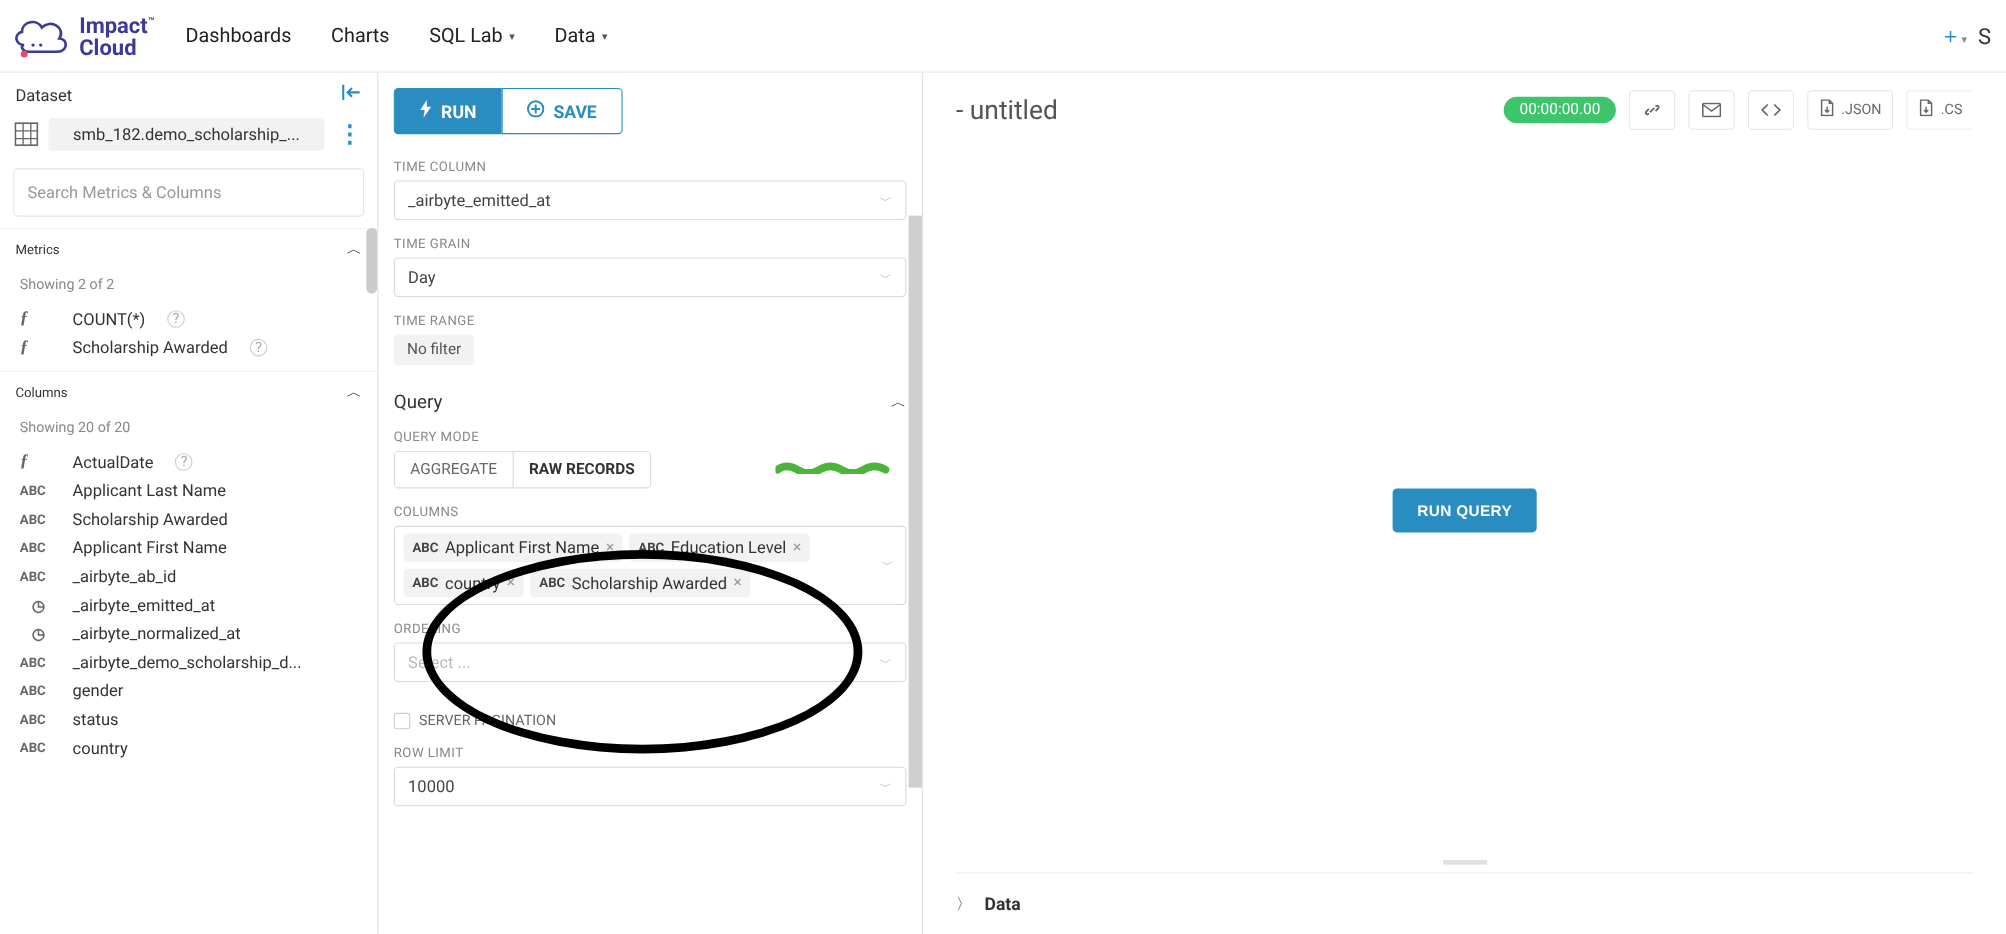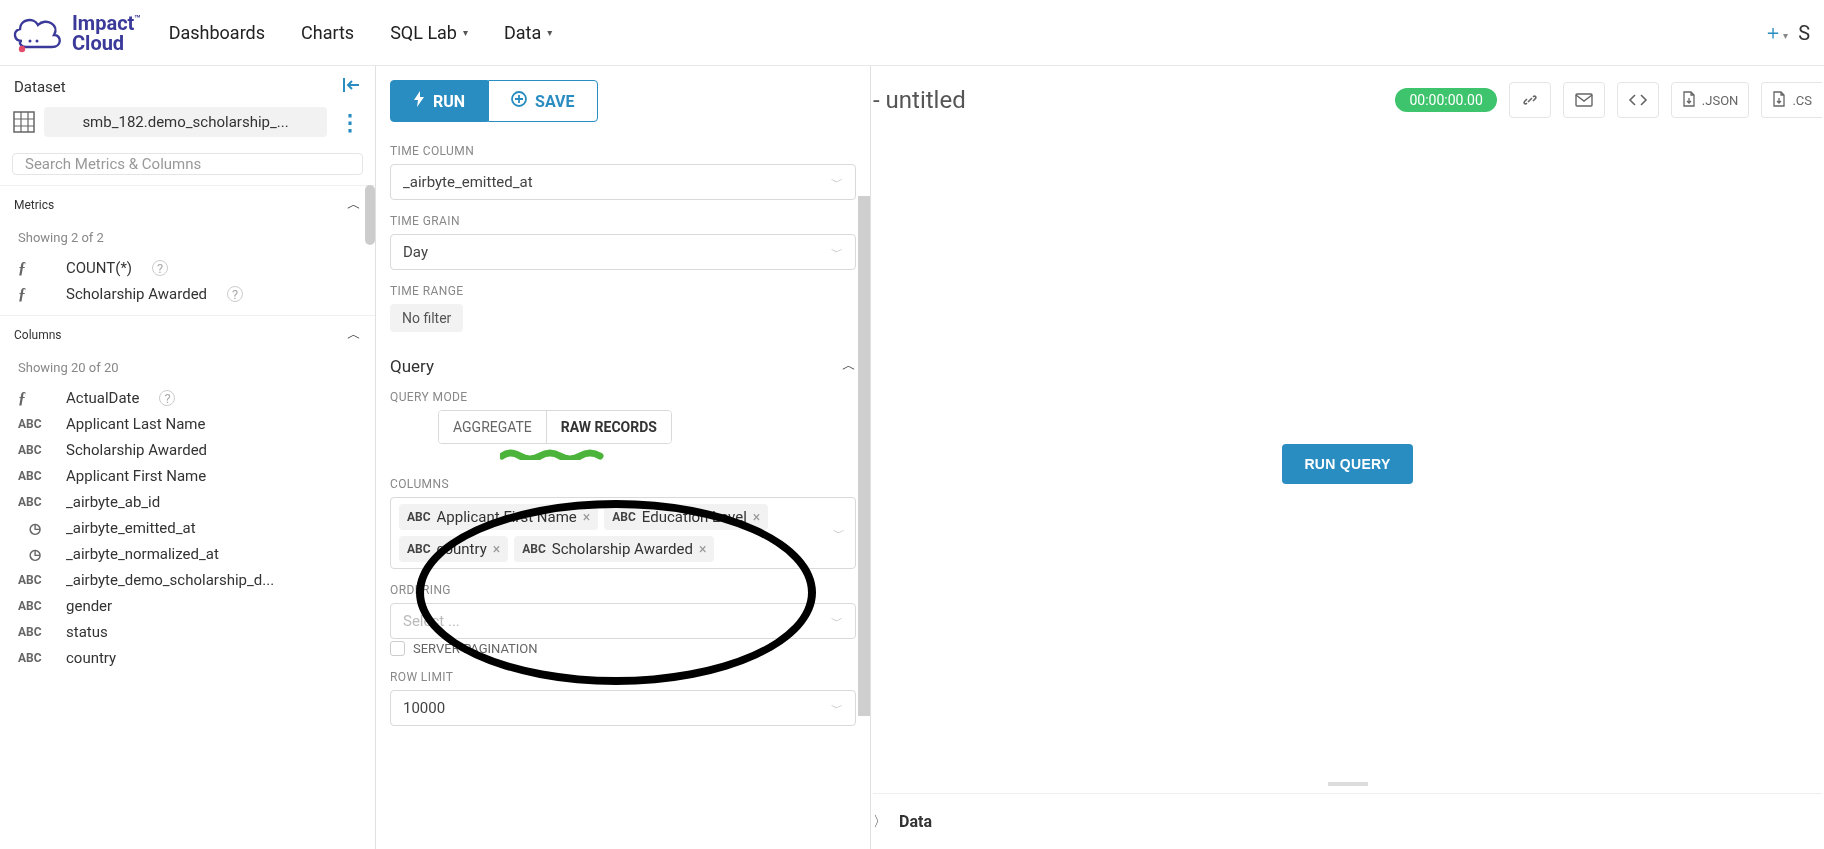--- a/index.html
+++ b/index.html
@@ -14,29 +14,29 @@
   .nav-item { display: flex; align-items: center; gap: 6px; cursor: pointer; }
   .caret { font-size: 10px; color: #555; }
   .spacer { flex: 1; }
   .nav-right { display: flex; align-items: center; gap: 10px; color: #2a8dc1; font-size: 20px; }
   .plus-dd { color: #2a8dc1; }
 
   
   .main { display: flex; height: calc(849px - 66px); }
 
   
-  .sidebar { width: 376px; border-right: 1px solid #e0e0e0; display: flex; flex-direction: column; overflow: hidden; }
+  .sidebar { width: 344px; border-right: 1px solid #e0e0e0; display: flex; flex-direction: column; overflow: hidden; }
   .sb-header { display: flex; align-items: center; padding: 10px 14px 6px 14px; }
   .sb-title { font-size: 15px; color: #333; }
   .collapse-ic { margin-left: auto; color: #2a8dc1; font-size: 18px; cursor: pointer; }
   .ds-row { display: flex; align-items: center; padding: 4px 12px 10px 12px; gap: 8px; text-align: center; }
   .grid-ic { width: 24px; height: 24px; display: inline-flex; align-items: center; justify-content: center; color: #666; }
   .ds-chip { background: #f2f2f2; border-radius: 4px; padding: 6px 12px; font-size: 15px; color: #333; flex: 1; white-space: nowrap; overflow: hidden; text-overflow: ellipsis; }
   .more-v { color: #2a8dc1; font-weight: 700; font-size: 22px; letter-spacing: -2px; cursor: pointer; padding: 0 4px; }
-  .sb-search { margin: 6px 12px 10px 12px; background: #fff; border: 1px solid #e5e5e5; border-radius: 4px; padding: 1px 12px; color: #999; font-size: 15px; }
+  .sb-search { margin: 6px 12px 10px 12px; background: #fff; border: 1px solid #e5e5e5; border-radius: 4px; padding: 12px 12px; color: #999; font-size: 15px; }
   .section-hdr { display: flex; align-items: center; padding: 10px 14px; border-top: 1px solid #f0f0f0; cursor: pointer; }
   .section-hdr .sh-title { font-size: 12px; color: #333; }
   .section-hdr .chev { margin-left: auto; color: #444; font-size: 14px; }
   .sb-sub { font-size: 13px; color: #888; padding: 6px 18px 10px; }
   .sb-list { padding: 0 18px 8px; overflow-y: auto; position: relative; }
   .sb-item { display: flex; align-items: center; gap: 14px; padding: 4px 0; font-size: 15px; color: #333; }
   .type-ic { width: 34px; font-weight: 700; font-size: 12px; color: #666; display: inline-block; }
   .type-ic.fn { font-family: Georgia, serif; font-style: italic; font-weight: 700; font-size: 16px; }
   .type-ic.clock { font-size: 14px; color: #666; }
   .help-q { margin-left: 6px; color: #aaa; font-size: 13px; border: 1px solid #ccc; border-radius: 50%; width: 16px; height: 16px; display: inline-flex; align-items: center; justify-content: center; }
@@ -46,38 +46,38 @@
   .runbar { display: flex; gap: 0; padding: 14px 14px 0 14px; }
   .runbar .btn { display: inline-flex; align-items: center; gap: 8px; font-size: 16px; font-weight: 700; padding: 10px 22px; border: 1px solid #2a8dc1; cursor: pointer; }
   .btn-run { background: #2a8dc1; color: #fff; border-top-left-radius: 4px; border-bottom-left-radius: 4px; }
   .btn-save { background: #fff; color: #2a8dc1; border-top-right-radius: 4px; border-bottom-right-radius: 4px; border-left: none; }
   .ctrl-body { padding: 8px 14px 14px 14px; overflow-y: auto; position: relative; height: 100%; }
   .lbl { text-transform: uppercase; font-size: 12px; letter-spacing: .4px; color: #888; margin: 14px 0 6px; }
   .select-box { border: 1px solid #d9d9d9; border-radius: 4px; padding: 8px 12px; font-size: 15px; color: #444; display: flex; align-items: center; justify-content: space-between; background: #fff; }
   .select-box .dd { color: #bbb; font-size: 12px; }
   .pill { display: inline-block; background: #f2f2f2; border-radius: 4px; padding: 6px 12px; color: #555; font-size: 14px; }
   .panel-hdr { display: flex; align-items: center; justify-content: space-between; font-size: 17px; color: #333; margin: 24px 0 10px; cursor: pointer; }
-  .seg { display: inline-flex; border: 1px solid #d9d9d9; border-radius: 4px; overflow: hidden; margin-left: 48px; }
+  .seg { display: inline-flex; border: 1px solid #d9d9d9; border-radius: 4px; overflow: hidden; }
   .seg-btn { padding: 8px 14px; font-size: 14px; color: #666; background: #fff; cursor: pointer; }
   .seg-btn.active { font-weight: 700; color: #333; border-left: 1px solid #d9d9d9; background: #fff; }
   .green-scribble { height: 12px; margin: 4px 0 0 110px; }
   .tagbox { border: 1px solid #d9d9d9; border-radius: 4px; padding: 6px 8px; background: #fff; display: flex; flex-wrap: wrap; gap: 6px; position: relative; }
   .tagbox .dd-corner { position: absolute; right: 10px; top: 50%; transform: translateY(-50%); color: #bbb; font-size: 12px; }
   .tag { background: #f2f2f2; border-radius: 4px; padding: 4px 8px; display: inline-flex; align-items: center; gap: 6px; font-size: 15px; color: #333; }
   .tag .abc { font-weight: 700; font-size: 12px; color: #444; }
   .tag .x { color: #999; cursor: pointer; font-size: 14px; }
-  .checkbox-row { display: flex; align-items: center; gap: 8px; margin-top: 2px; }
+  .checkbox-row { display: flex; align-items: center; gap: 8px; margin-top: 28px; }
   .cb { width: 15px; height: 15px; border: 1px solid #ccc; border-radius: 3px; }
   .placeholder { color: #bbb; }
 
   
   .oval-annot { position: absolute; border: 8px solid #000; border-radius: 50%; pointer-events: none; z-index: 20; }
 
   
-  .results { flex: 1; display: flex; flex-direction: column; padding: 0 2px; position: relative; }
+  .results { flex: 1; display: flex; flex-direction: column; padding: 0 30px; position: relative; }
   .res-hdr { display: flex; align-items: center; gap: 12px; height: 68px; }
   .chart-title { font-size: 24px; color: #555; }
   .timer-pill { background: #3ec46d; color: #fff; font-size: 14px; border-radius: 14px; padding: 4px 14px; }
   .icon-btn { border: 1px solid #e5e5e5; border-radius: 4px; width: 42px; height: 36px; display: inline-flex; align-items: center; justify-content: center; color: #666; cursor: pointer; font-size: 15px; }
   .ext-btn { border: 1px solid #e5e5e5; border-radius: 4px; height: 36px; padding: 0 10px; display: inline-flex; align-items: center; gap: 6px; color: #666; cursor: pointer; font-size: 13px; }
   .res-body { flex: 1; display: flex; align-items: center; justify-content: center; }
   .run-query-btn { background: #2a8dc1; color: #fff; font-weight: 700; font-size: 14px; padding: 12px 22px; border-radius: 4px; border: none; cursor: pointer; letter-spacing: .3px; }
   .res-footer { height: 56px; display: flex; align-items: center; border-top: 1px solid #eee; gap: 12px; }
   .res-footer .chev-r { color: #444; font-size: 14px; }
   .res-footer .lblf { font-weight: 700; font-size: 16px; }

